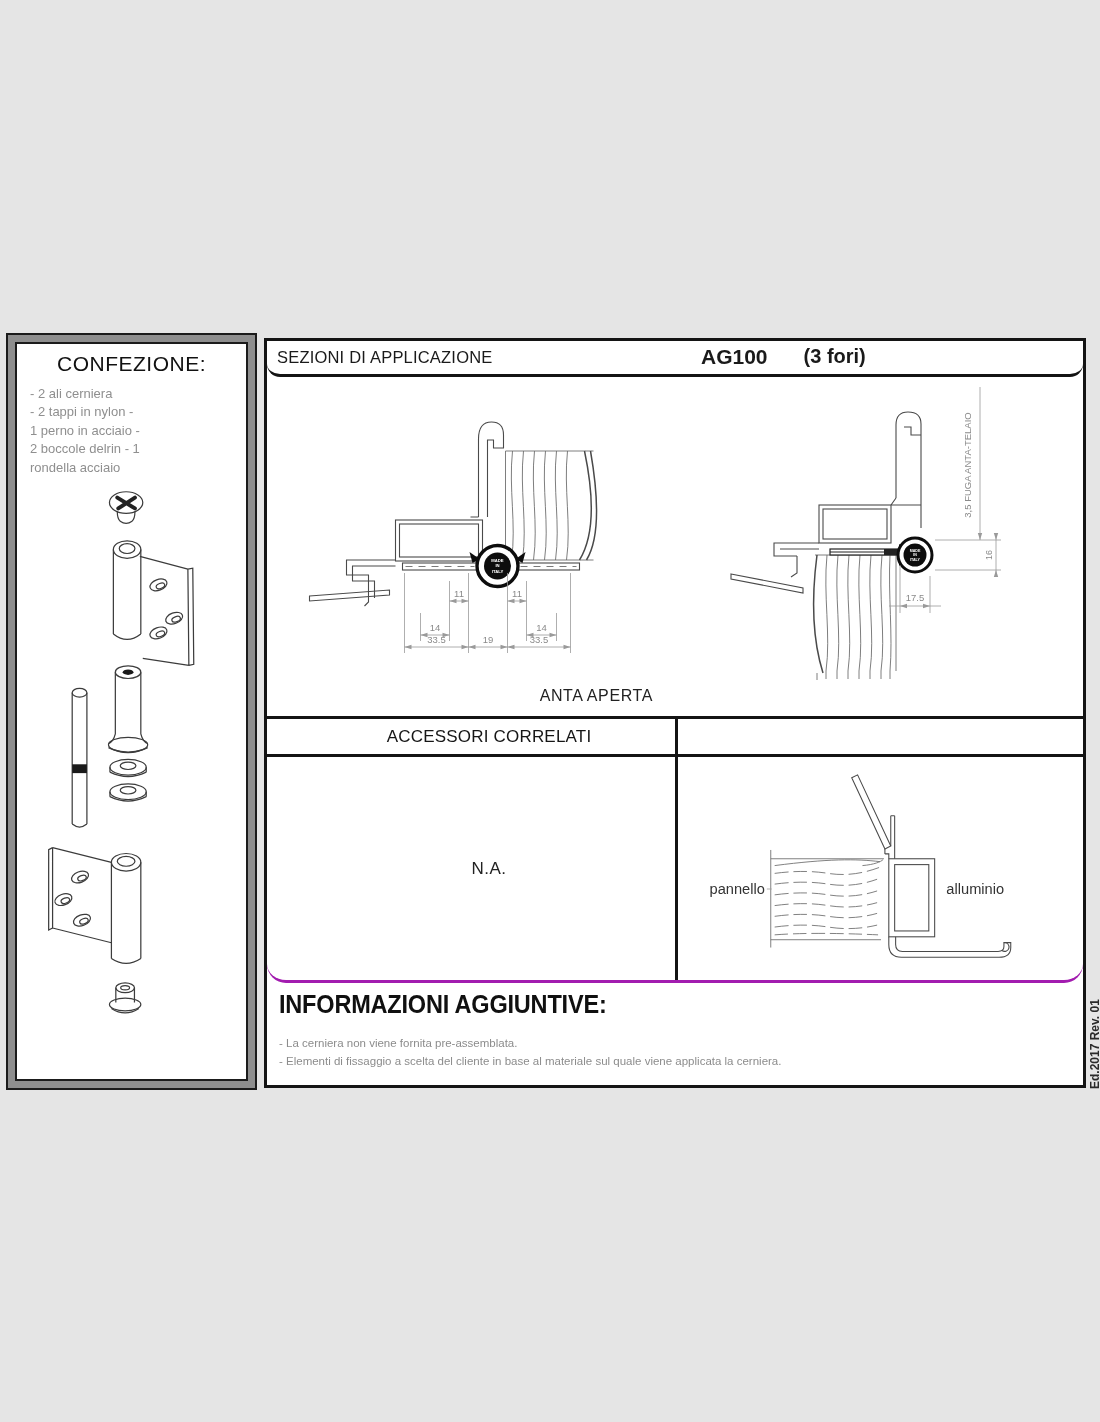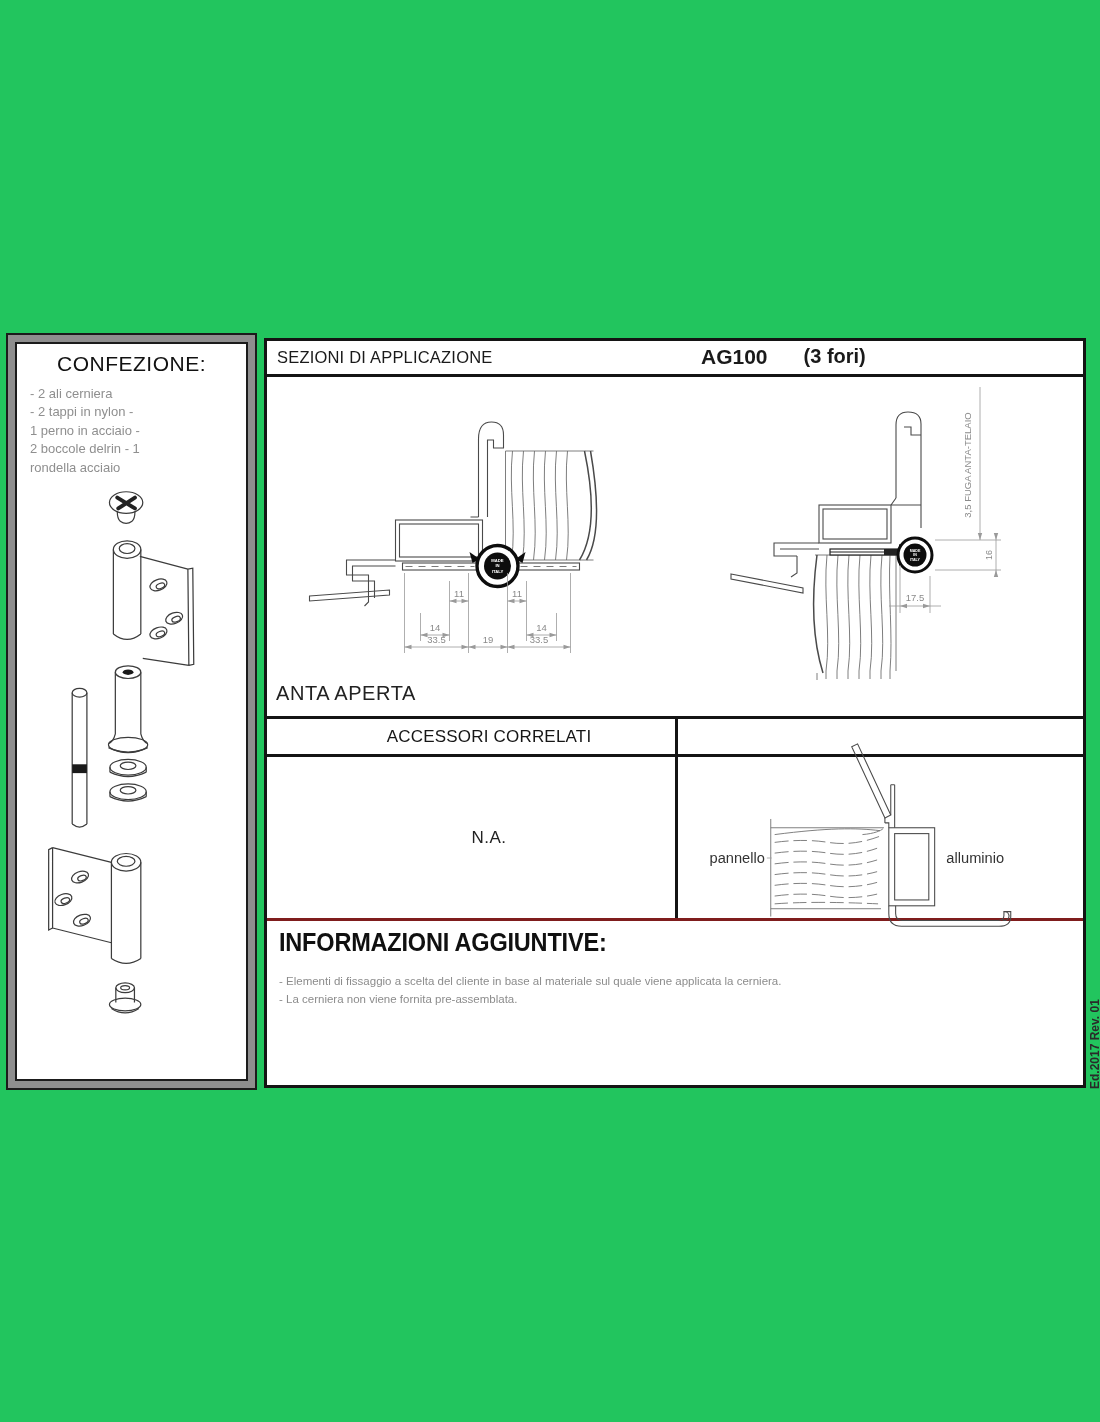--- a/index.html
+++ b/index.html
@@ -1,41 +1,41 @@
 <!DOCTYPE html>
 <html><head>
 <meta charset="utf-8">
 <style>
   * { margin:0; padding:0; box-sizing:border-box; }
   html,body { background:#ffffff; }
   body { font-family:"Liberation Sans", sans-serif; color:#1a1a1a; }
-  .page { position:relative; width:1100px; height:1422px; background:#22c55e; overflow:hidden; }
+  .page { position:relative; width:1100px; height:1422px; background:#e5e5e5; overflow:hidden; }
 
   
   .conf-box  { position:absolute; left:6px; top:333px; width:251px; height:757px; border:2px solid #1b1b1b; background:#fff; }
   .conf-gray { width:100%; height:100%; border:7px solid #8e8e8e; }
   .conf-inner{ width:100%; height:100%; border:2px solid #1b1b1b; background:#fff; padding-top:8px; overflow:hidden; }
   .conf-title{ text-align:center; font-size:21px; letter-spacing:.5px; color:#111; }
   .conf-list { padding:9px 12px 0 13px; font-size:13px; line-height:1.42; color:#8f8f8f; }
   .conf-svg  { display:block; margin:2px auto 0; }
 
   
   .main-table { position:absolute; left:264px; top:338px; width:822px; height:750px; border:3px solid #141414; display:flex; flex-direction:column; background:#fff; }
-  .row1 { height:36px; border-bottom:3px solid #141414; position:relative; display:flex; align-items:center; }
+  .row1 { height:36px; border-bottom:3px solid #141414; position:relative; display:flex; align-items:center;border-radius:13px; }
   .row1-title { padding-left:10px; font-size:16.5px; letter-spacing:.2px; }
   .row1-code  { position:absolute; left:434px; top:4px; font-weight:bold; font-size:21px; display:flex; }
   .row1-code .suffix { margin-left:36px; font-size:20px; }
   .row2 { height:342px; border-bottom:3px solid #141414; display:flex; }
   .fig { position:relative; }
   .fig-aperta { width:384px;margin-left:9px; }
   .fig-chiusa { width:438px; }
   .fig svg { position:absolute; left:50%; transform:translateX(-50%); }
-  .fig-caption { position:absolute; bottom:11px; width:100%; text-align:left; font-size:20px; letter-spacing:.6px; color:#222; }
+  .fig-caption { position:absolute; bottom:11px; width:100%; text-align:right; font-size:16px; letter-spacing:.6px; color:#222; }
   .row3 { height:38px; border-bottom:3px solid #141414; display:flex; }
-  .row4 { height:164px; border-bottom:3px solid #7f1d1d; display:flex; }
+  .row4 { height:226px; border-bottom:3px solid #a21caf; display:flex;border-radius:19px; }
   .cell-l { width:411px; border-right:3px solid #141414; display:flex; align-items:center; justify-content:center;padding-left:36px; }
   .cell-r { flex:1; display:flex; align-items:center; justify-content:center; position:relative; }
   .subhead { font-size:17px; letter-spacing:.2px; color:#161616; }
   .na-text { font-size:17px; color:#222; letter-spacing:.5px; }
   .row5 { flex:1; padding:7px 12px 0 12px; }
   .info-title { font-size:25px; font-weight:bold; letter-spacing:-.2px; transform:scaleX(.94); transform-origin:left; color:#101010; }
   .info-notes { margin-top:15px; font-size:11.5px; line-height:1.6; color:#8c8c8c; }
 
   .edition { position:absolute; left:1088px; top:981px; height:108px; writing-mode:vertical-rl; transform:rotate(180deg); font-size:12px; font-weight:bold; color:#2a2a2a; white-space:nowrap; }
 
@@ -278,21 +278,21 @@
           <path class="dim" d="M 88 128 h 5"></path>
           <text class="lbltxt" x="86" y="133" text-anchor="end">pannello</text>
           <text class="lbltxt" x="272" y="133">alluminio</text>
         </svg>
       </div>
     </div>
 
     <div class="row5">
       <div class="info-title">INFORMAZIONI AGGIUNTIVE:</div>
       <div class="info-notes">
+        <div>- La cerniera non viene fornita pre-assemblata.</div>
         <div>- Elementi di fissaggio a scelta del cliente in base al materiale sul quale viene applicata la cerniera.</div>
-        <div>- La cerniera non viene fornita pre-assemblata.</div>
       </div>
     </div>
   </div>
 
   <div class="edition">Ed.2017 Rev. 01</div>
 
 </div>
 
 </body></html>

